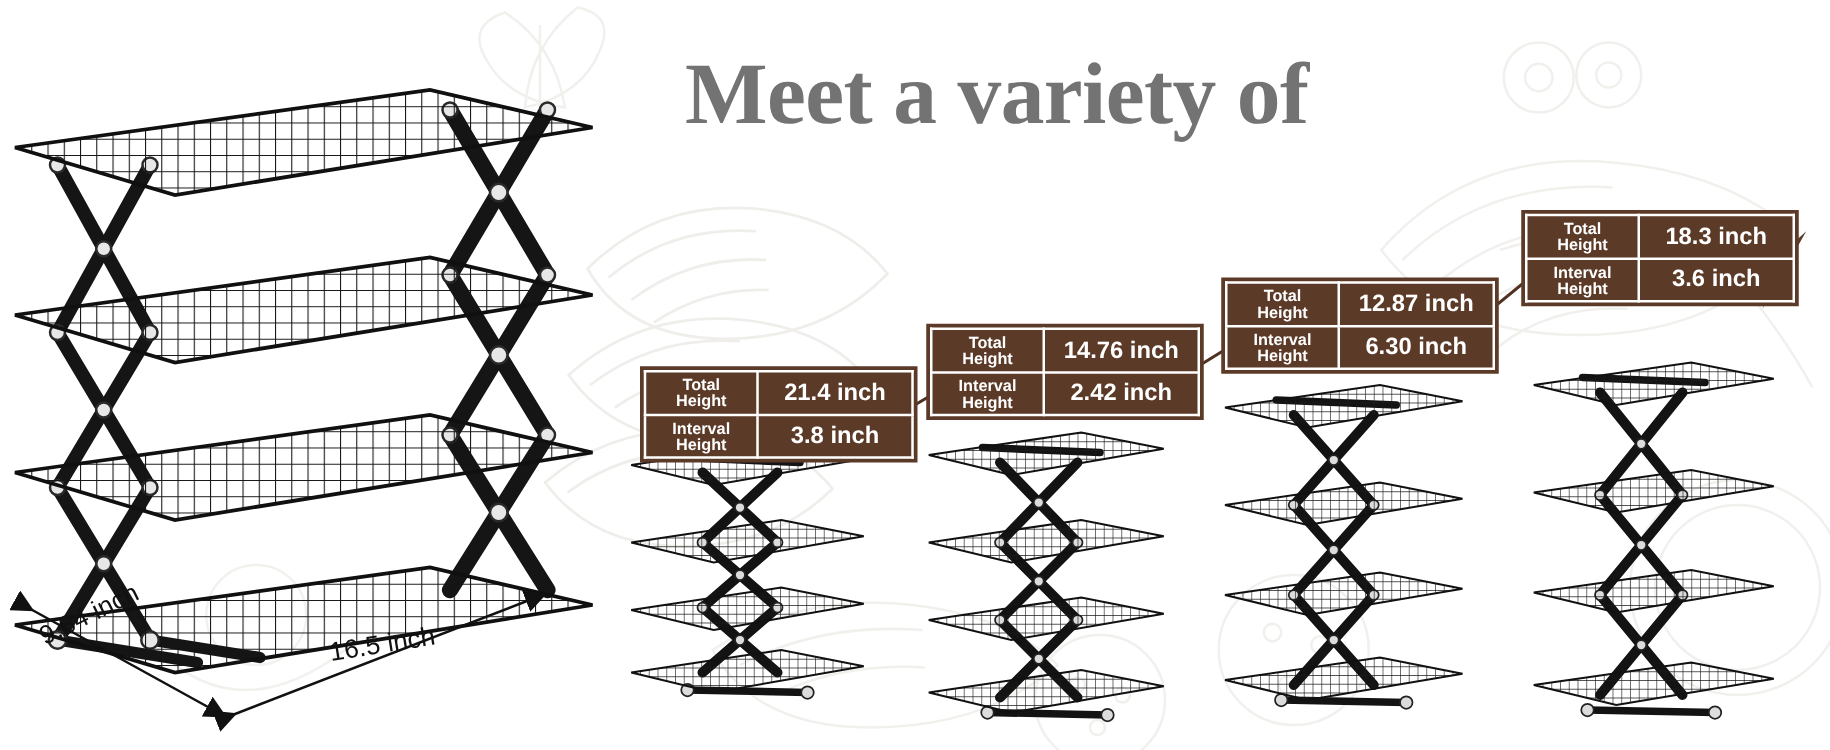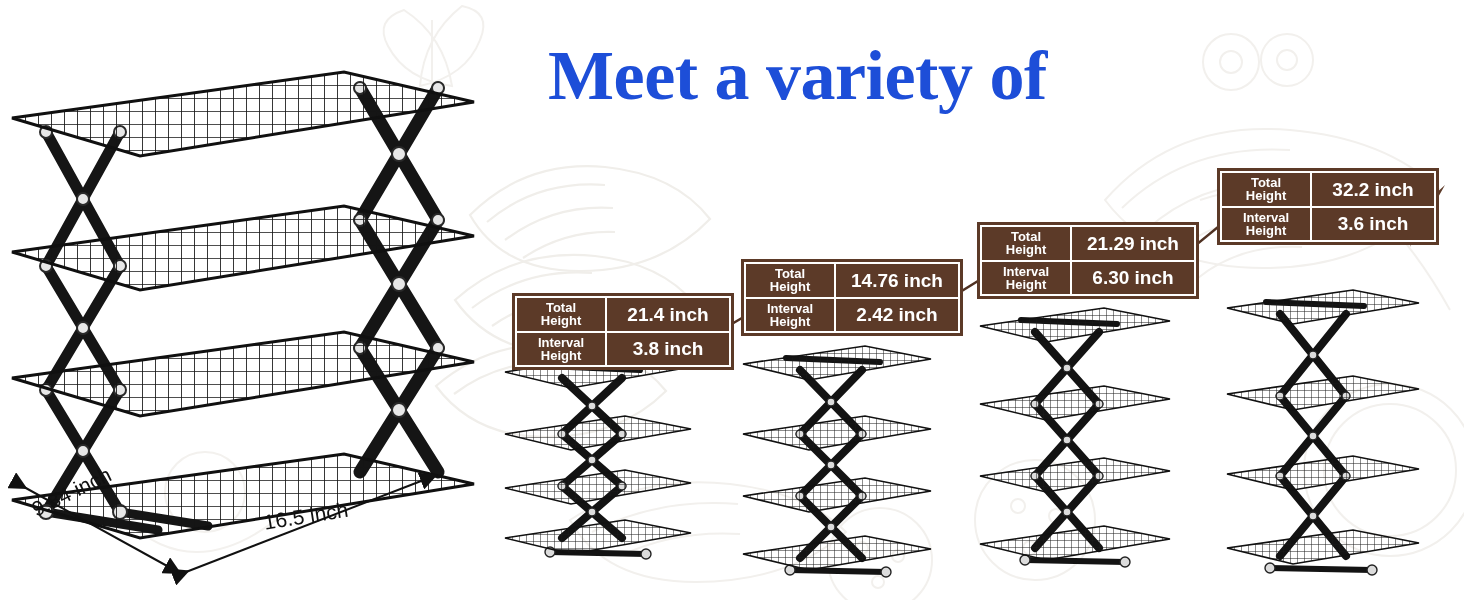--- a/index.html
+++ b/index.html
@@ -12,21 +12,21 @@
   #stage{position:relative;width:1464px;height:600px;background:#fff;overflow:hidden;}
 
   
   #watermarks{position:absolute;inset:0;pointer-events:none;}
   #watermarks svg{position:absolute;inset:0;width:1464px;height:600px;}
 
   
   .headline{
     position:absolute;
     left:548px;top:42px;width:600px;
-    color:#1d4ed8;
+    color:#737373;
     font-family:"Liberation Serif",serif;
     font-weight:700;
     font-size:70px;
     line-height:0.98;
     letter-spacing:-0.5px;
     text-align:left;
     white-space:nowrap;
   }
   .headline .l2{display:block;}
 
@@ -459,42 +459,42 @@
   </div>
 
   <div class="spec-table t3">
     <table>
       <tbody>
           <tr>
         <td class="lbl">
           <span>Total</span><br>
           <span>Height</span>
         </td>
-        <td class="val">21.29 inch</td>
+        <td class="val">12.87 inch</td>
       </tr>
       <tr>
         <td class="lbl">
           <span>Interval</span><br>
           <span>Height</span>
         </td>
         <td class="val">6.30 inch</td>
       </tr>
     </tbody>
       </table>
   </div>
 
   <div class="spec-table t4">
     <table>
       <tbody>
           <tr>
         <td class="lbl">
           <span>Total</span><br>
           <span>Height</span>
         </td>
-        <td class="val">32.2 inch</td>
+        <td class="val">18.3 inch</td>
       </tr>
       <tr>
         <td class="lbl">
           <span>Interval</span><br>
           <span>Height</span>
         </td>
         <td class="val">3.6 inch</td>
       </tr>
     </tbody>
       </table>

